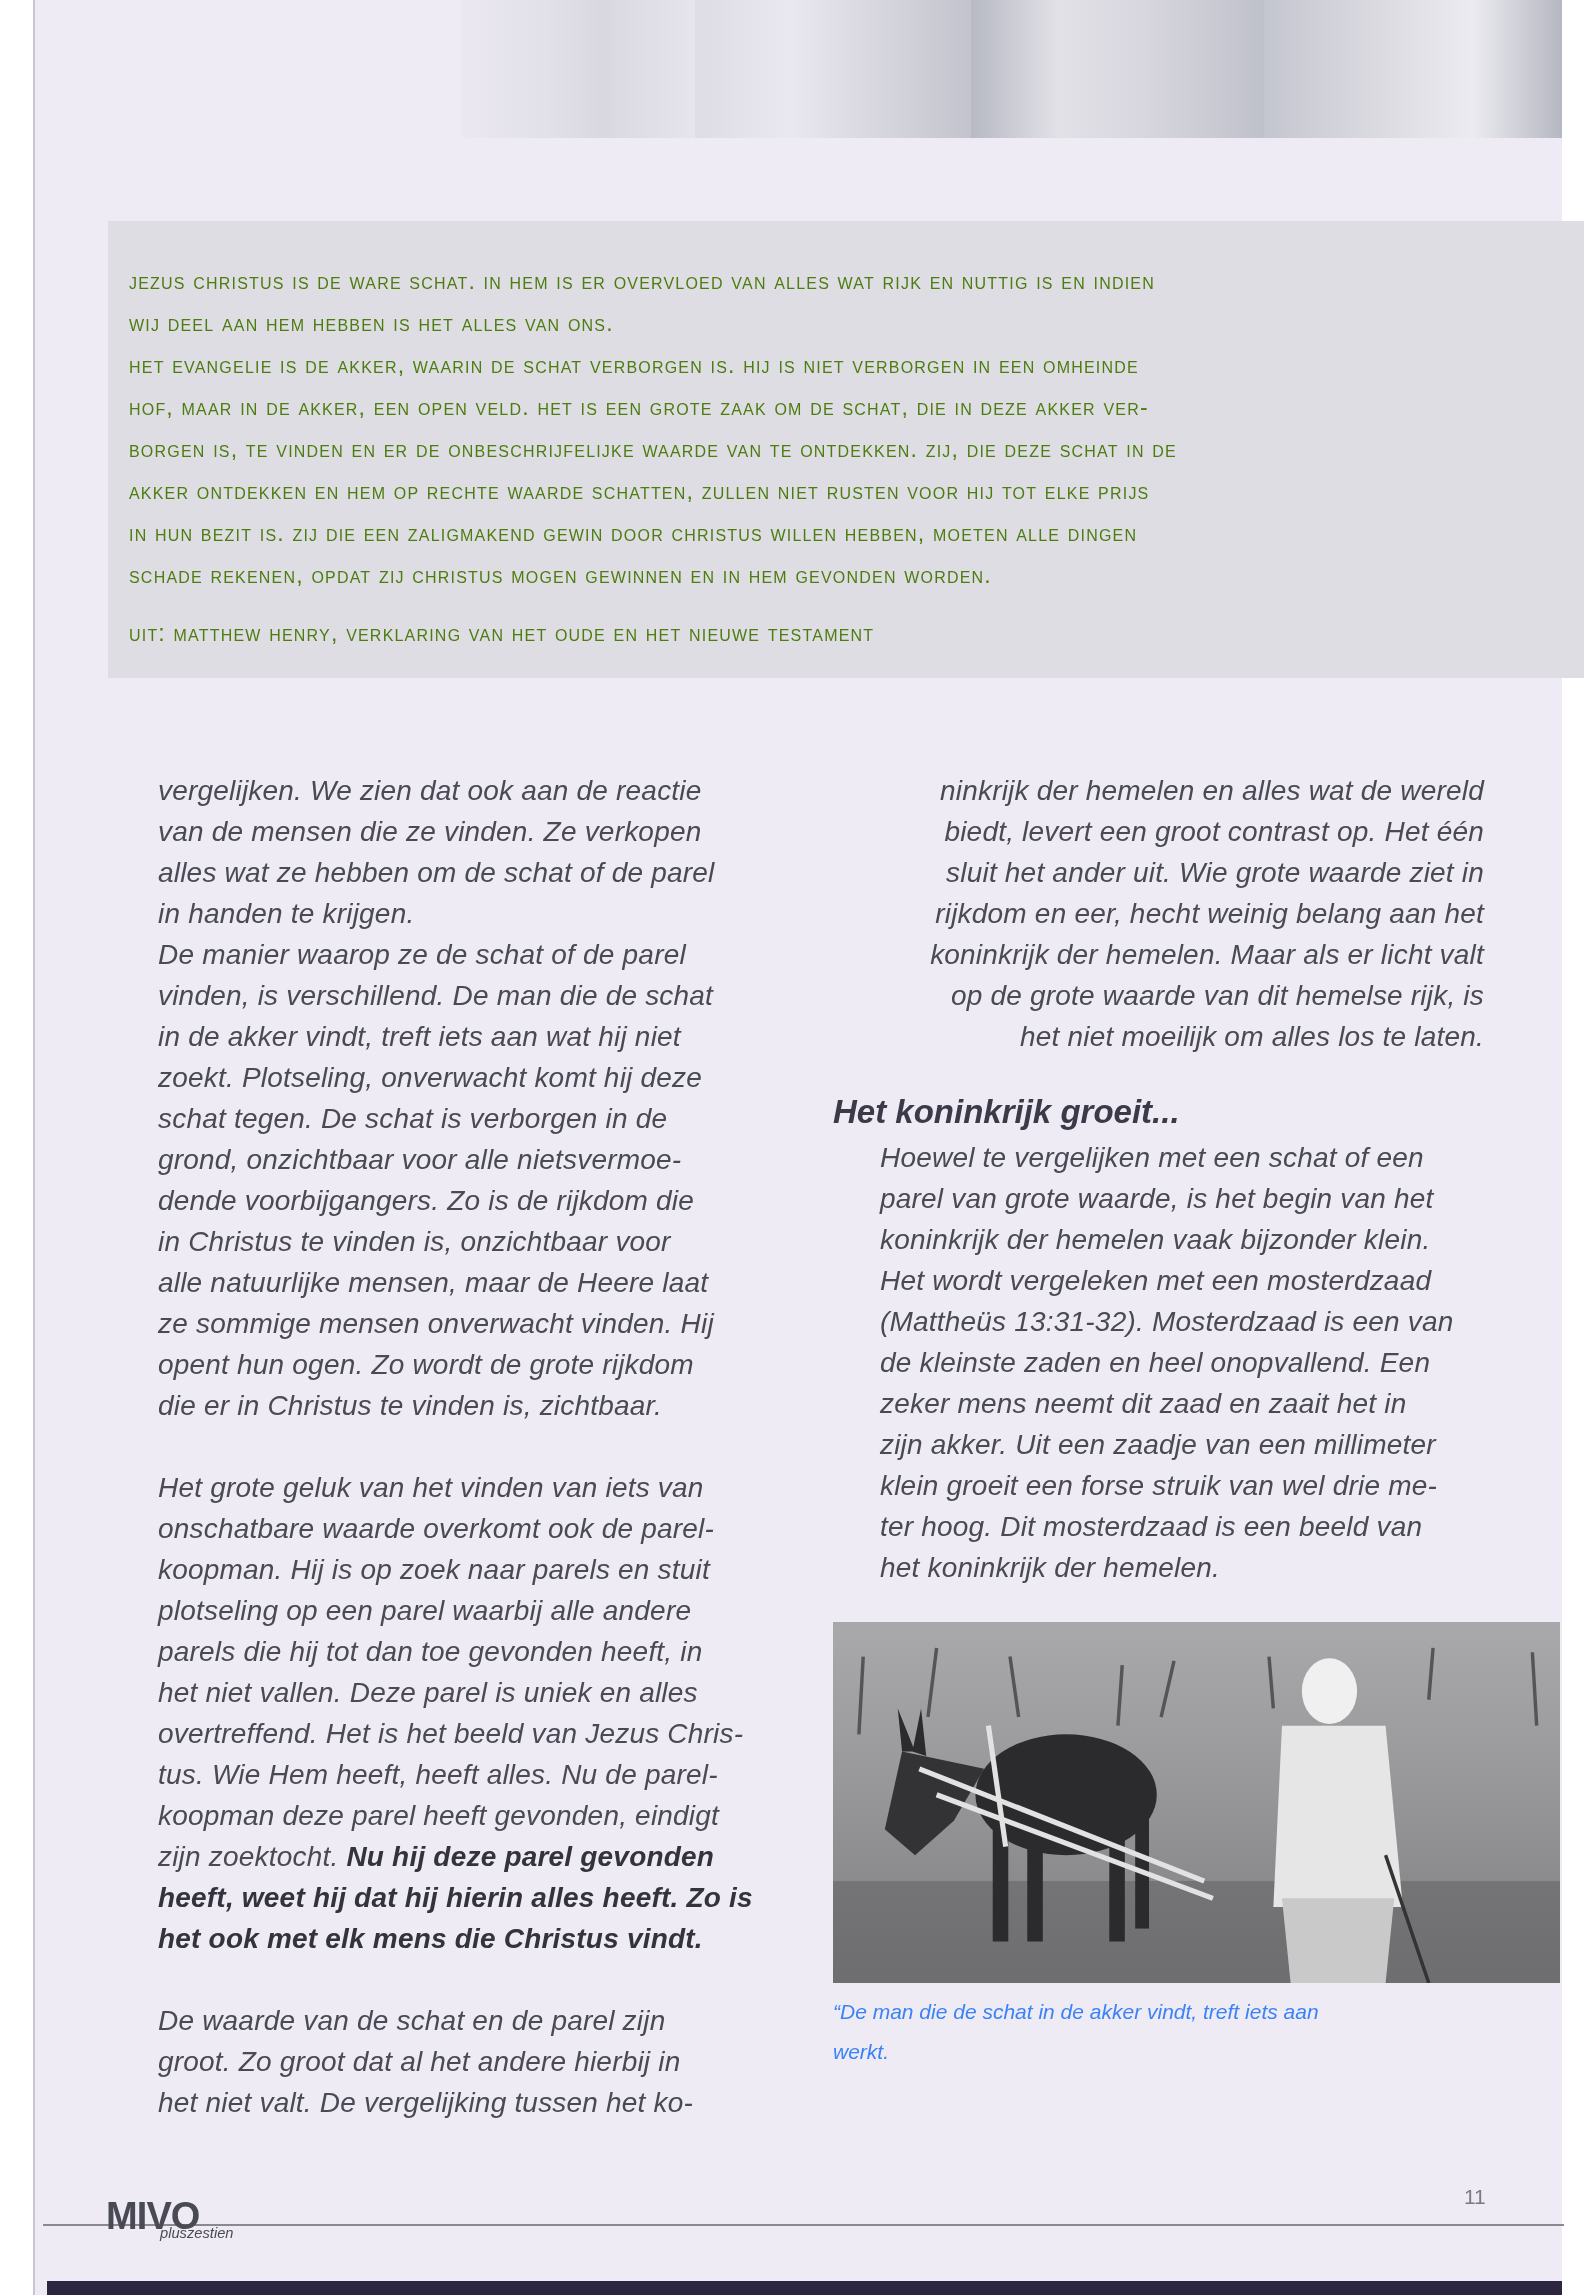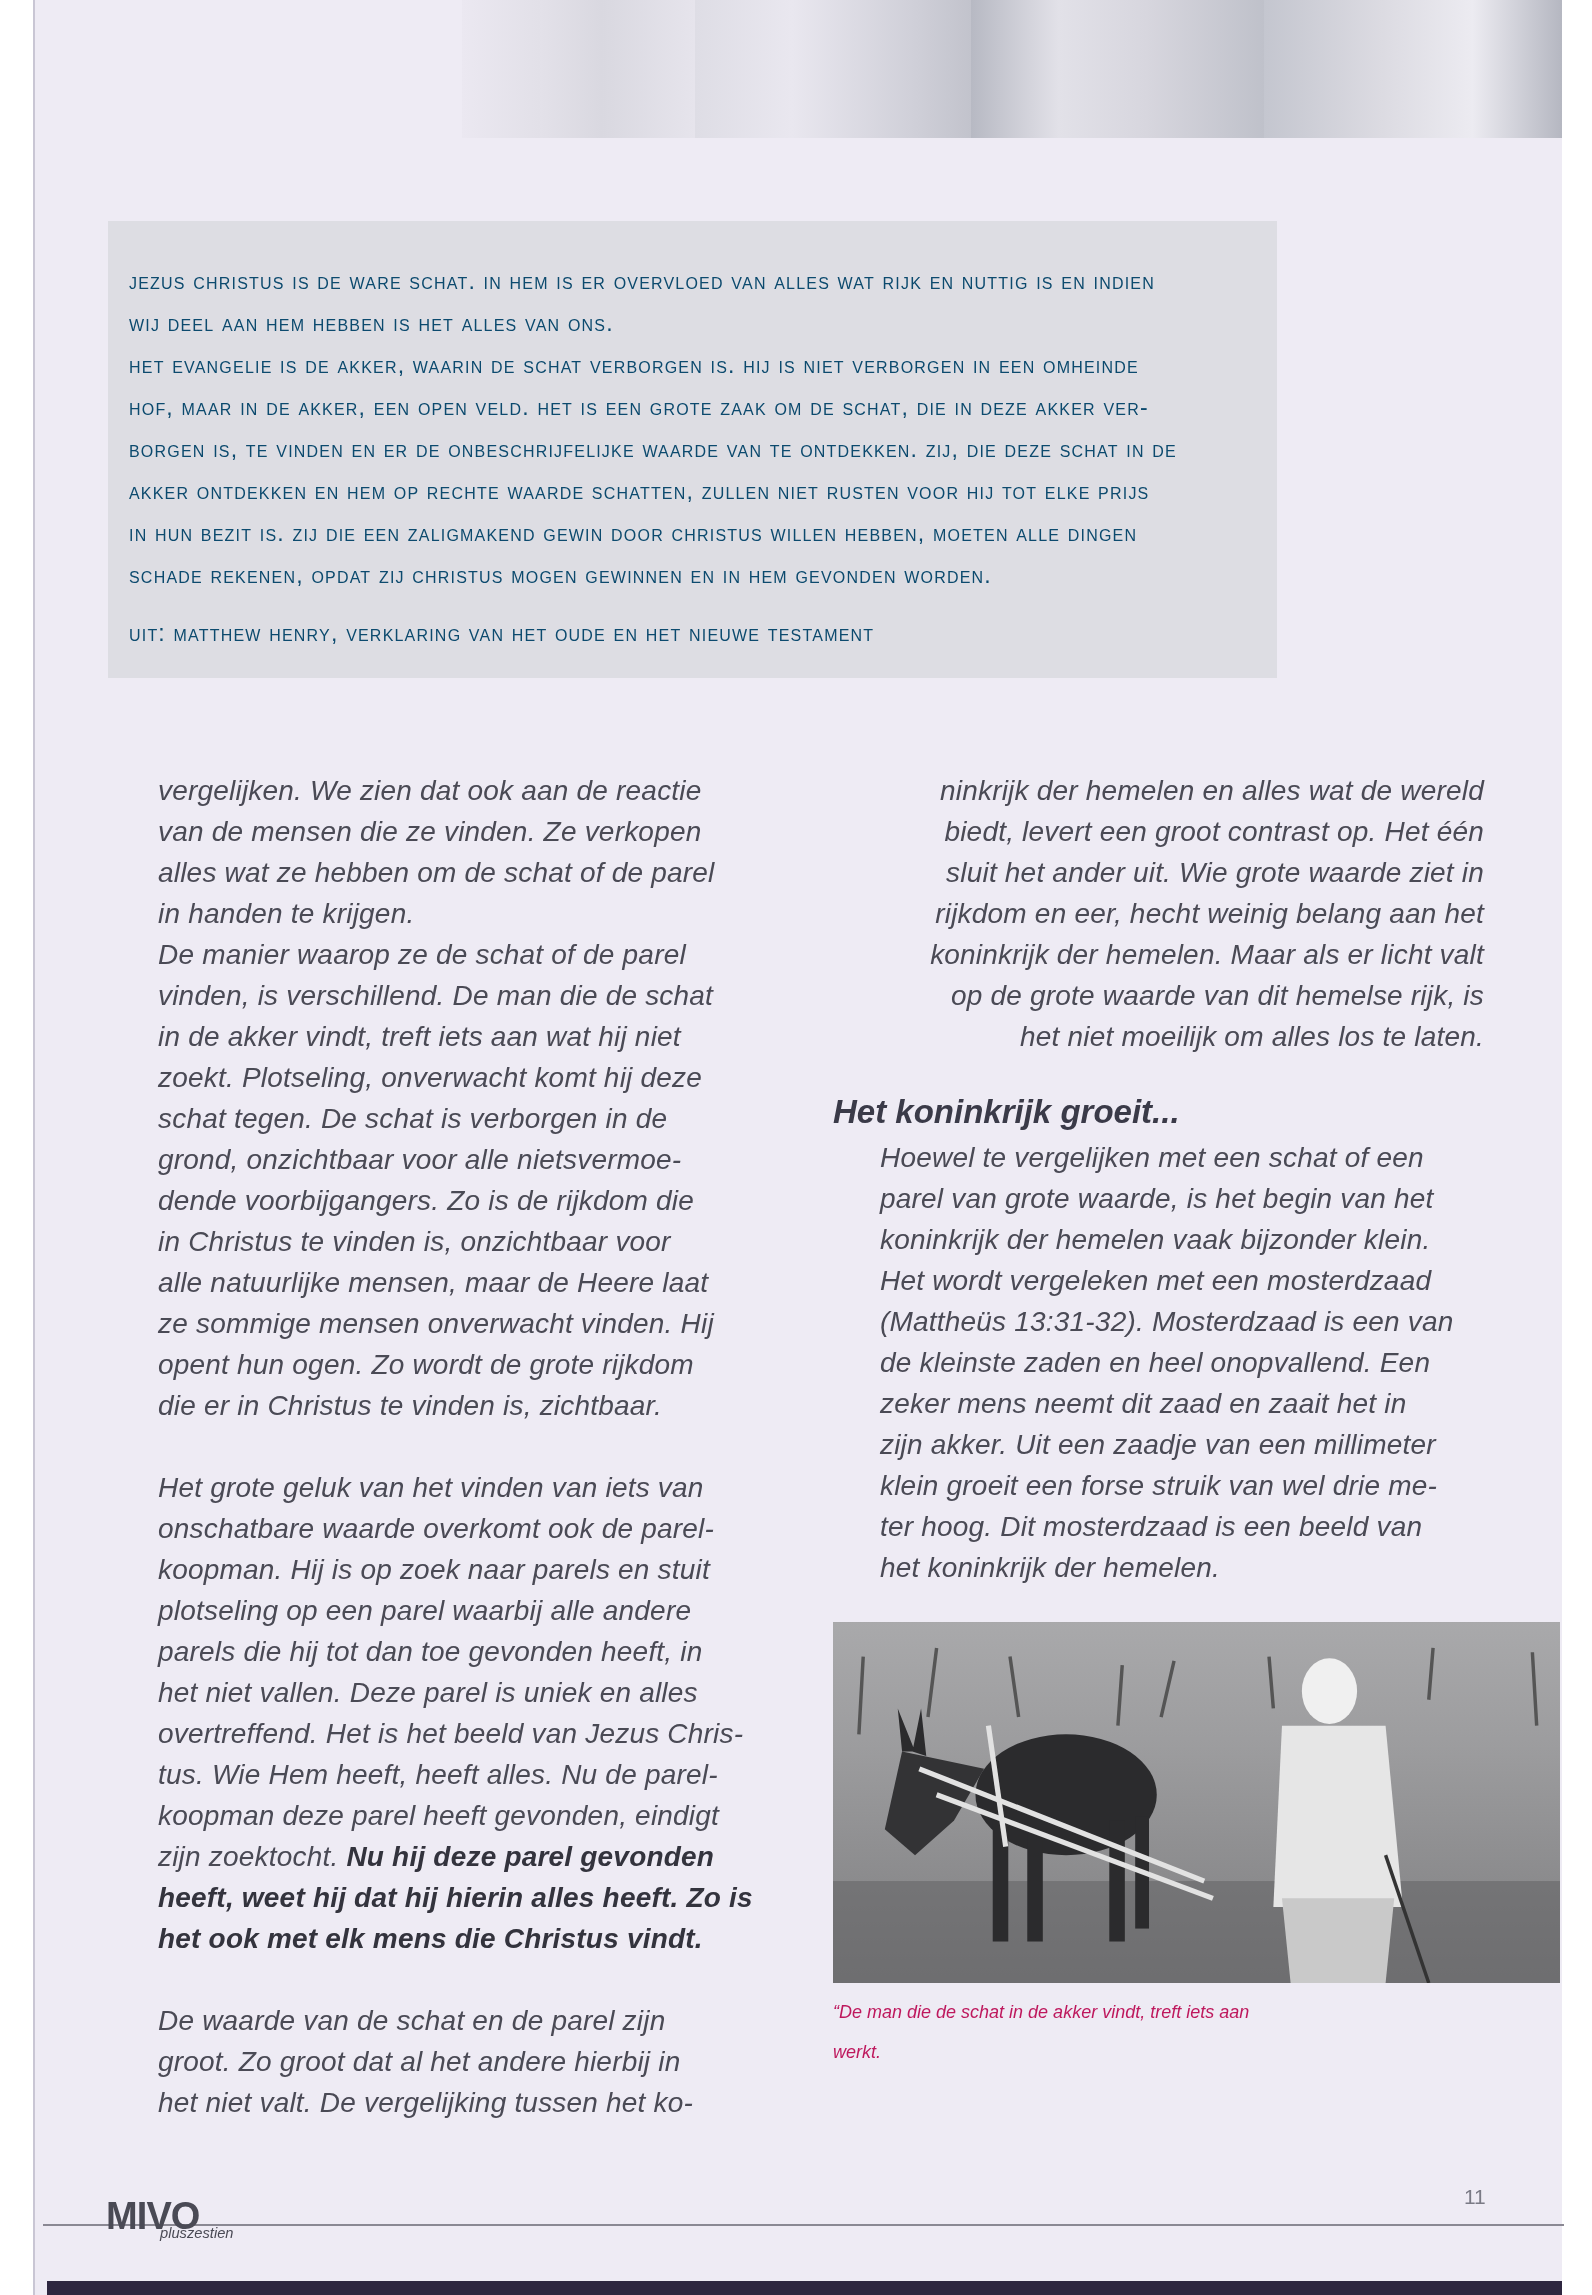--- a/index.html
+++ b/index.html
@@ -18,24 +18,24 @@
     display: flex; overflow: hidden;
   }
   .photo-strip .p { height: 100%; }
   .p1 { width: 78px; background: linear-gradient(90deg,#ebe8f1,#e2e0e8); }
   .p2 { width: 155px; background: linear-gradient(90deg,#e3e1e9 0%,#d9d8e0 40%,#e6e4ec 100%); }
   .p3 { width: 276px; background: linear-gradient(90deg,#dedde5 0%,#e9e7ef 35%,#cfcfd8 80%,#c2c3cc 100%); }
   .p4 { width: 293px; background: linear-gradient(90deg,#b7b9c3 0%,#e2e1e8 30%,#d7d6de 60%,#bfc1ca 100%); }
   .p5 { width: 298px; background: linear-gradient(90deg,#c4c6cf 0%,#dcdbe2 40%,#ecebf1 70%,#b5b7c1 100%); }
 
   .quote-box {
-    position: absolute; left: 108px; top: 221px; width: 1169px; height: 457px;
+    position: absolute; left: 108px; top: 221px; width: 1476px; height: 457px;
     background: #dddde3;
     box-sizing: border-box; padding: 39px 26px 0 21px;
-    color: #0c4a6e;
+    color: #4d7c0f;
   }
   .quote-box p {
     margin: 0; font-variant: small-caps; font-size: 23px; line-height: 42px;
     letter-spacing: 1.2px; text-transform: lowercase;
   }
   .quote-source { margin-top: 15.5px !important; }
 
   .col {
     position: absolute; color: #4a4a55; font-size: 28px; line-height: 41px;
     letter-spacing: 0.2px;
@@ -52,21 +52,21 @@
     margin: 0;
   }
   .col-right-2 { position: absolute; left: 880px; top: 1137px; width: 604px; }
 
   .photo {
     position: absolute; left: 833px; top: 1622px; width: 727px; height: 361px;
     background: #8f8f91; overflow: hidden;
   }
   .caption {
     position: absolute; left: 833px; top: 1992px; width: 656px;
-    font-style: italic; font-size: 18px; line-height: 40px; color: #be185d;
+    font-style: italic; font-size: 21px; line-height: 40px; color: #3b82f6;
     margin: 0;
   }
 
   .footer-line {
     position: absolute; left: 43px; top: 2224px; width: 1521px; height: 1.7px;
     background: #8a8893;
   }
   .brand {
     position: absolute; left: 106px; top: 2195px;
     font-weight: bold; font-size: 38px; color: #4a4a55; letter-spacing: -0.9px;

